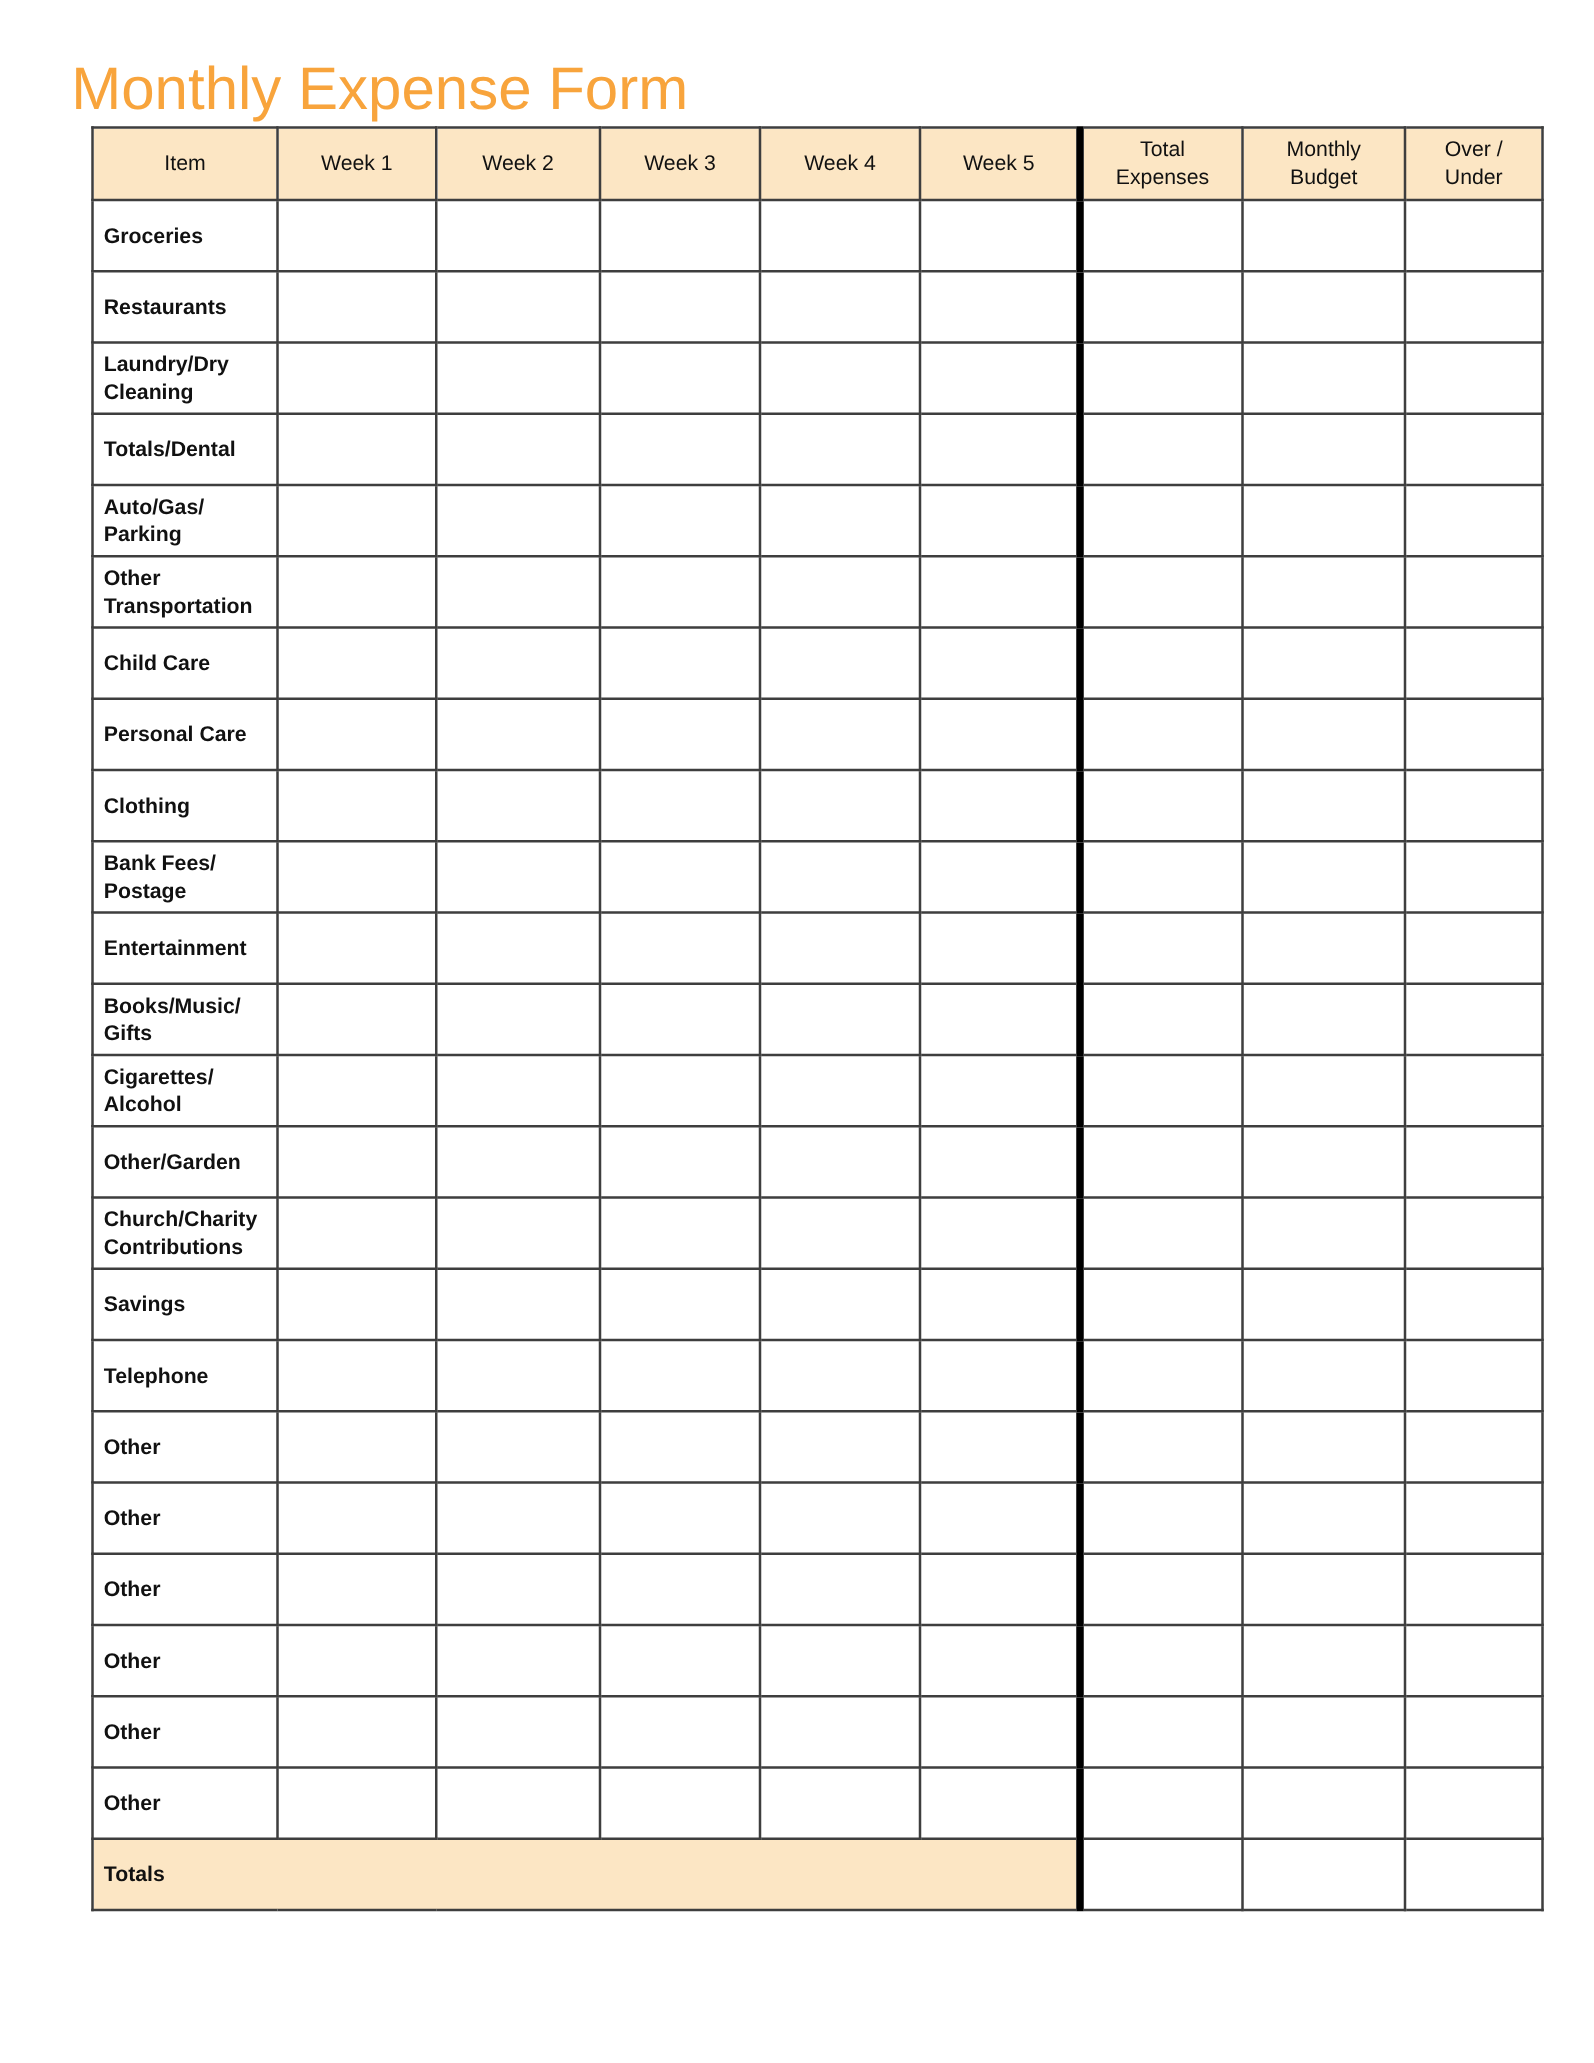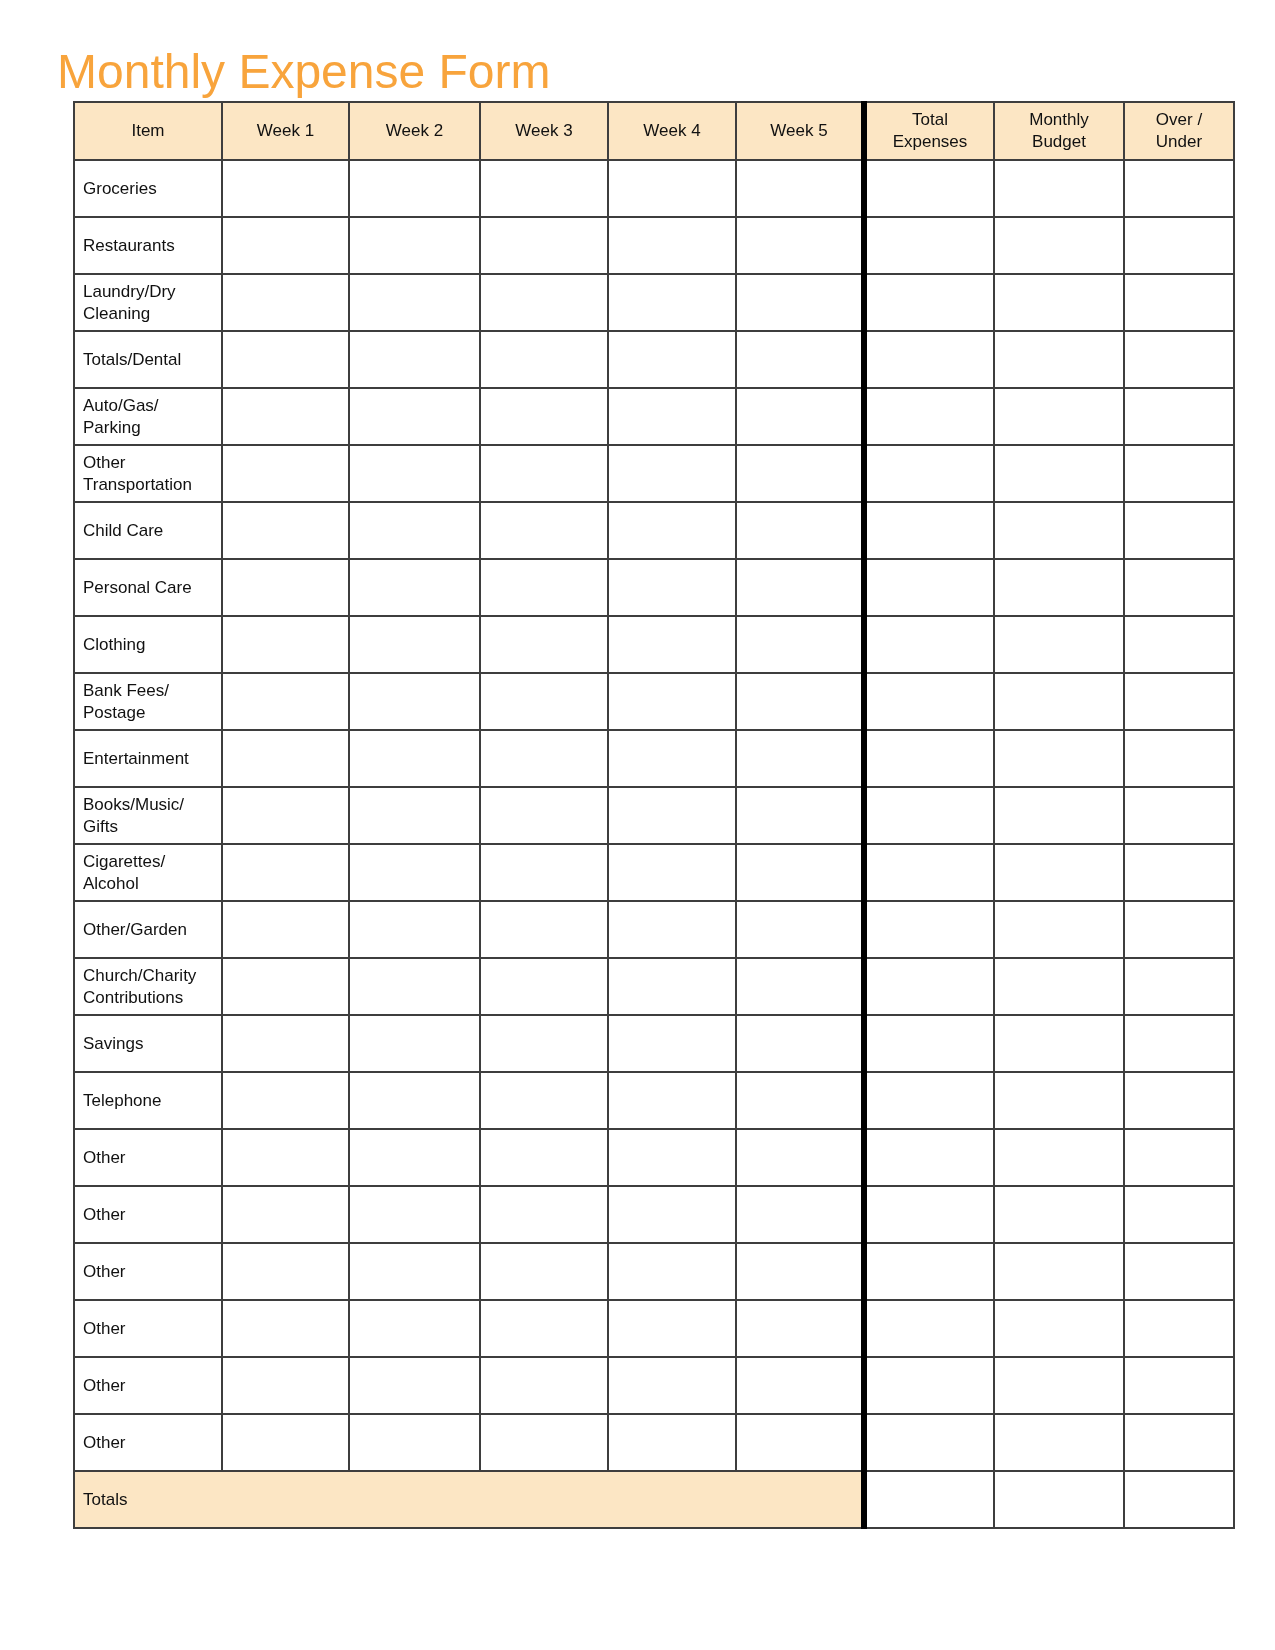--- a/index.html
+++ b/index.html
@@ -28,21 +28,21 @@
     border:2px solid var(--border);
     font-size:17px;color:var(--text);
     overflow:hidden;
   }
   .expense-table thead th{
     background:var(--header-bg);
     font-weight:400;text-align:center;vertical-align:middle;
     white-space:pre-line;line-height:1.28;
     height:52px;padding:2px 4px;
   }
-  .expense-table tbody tr{height:57px;}
+  .expense-table tbody tr{height:57px;font-weight:bold;}
   .item-cell{
     text-align:left;vertical-align:middle;
     padding:3px 8px;white-space:pre-line;line-height:1.28;
   }
   .value-cell{background:#ffffff;}
   .divider-left{border-left:6px solid var(--divider) !important;}
   .totals-row{height:57px;border-radius:27px;}
   .totals-label-cell{
     background:var(--header-bg);
     font-size:19px;text-align:left;vertical-align:middle;

